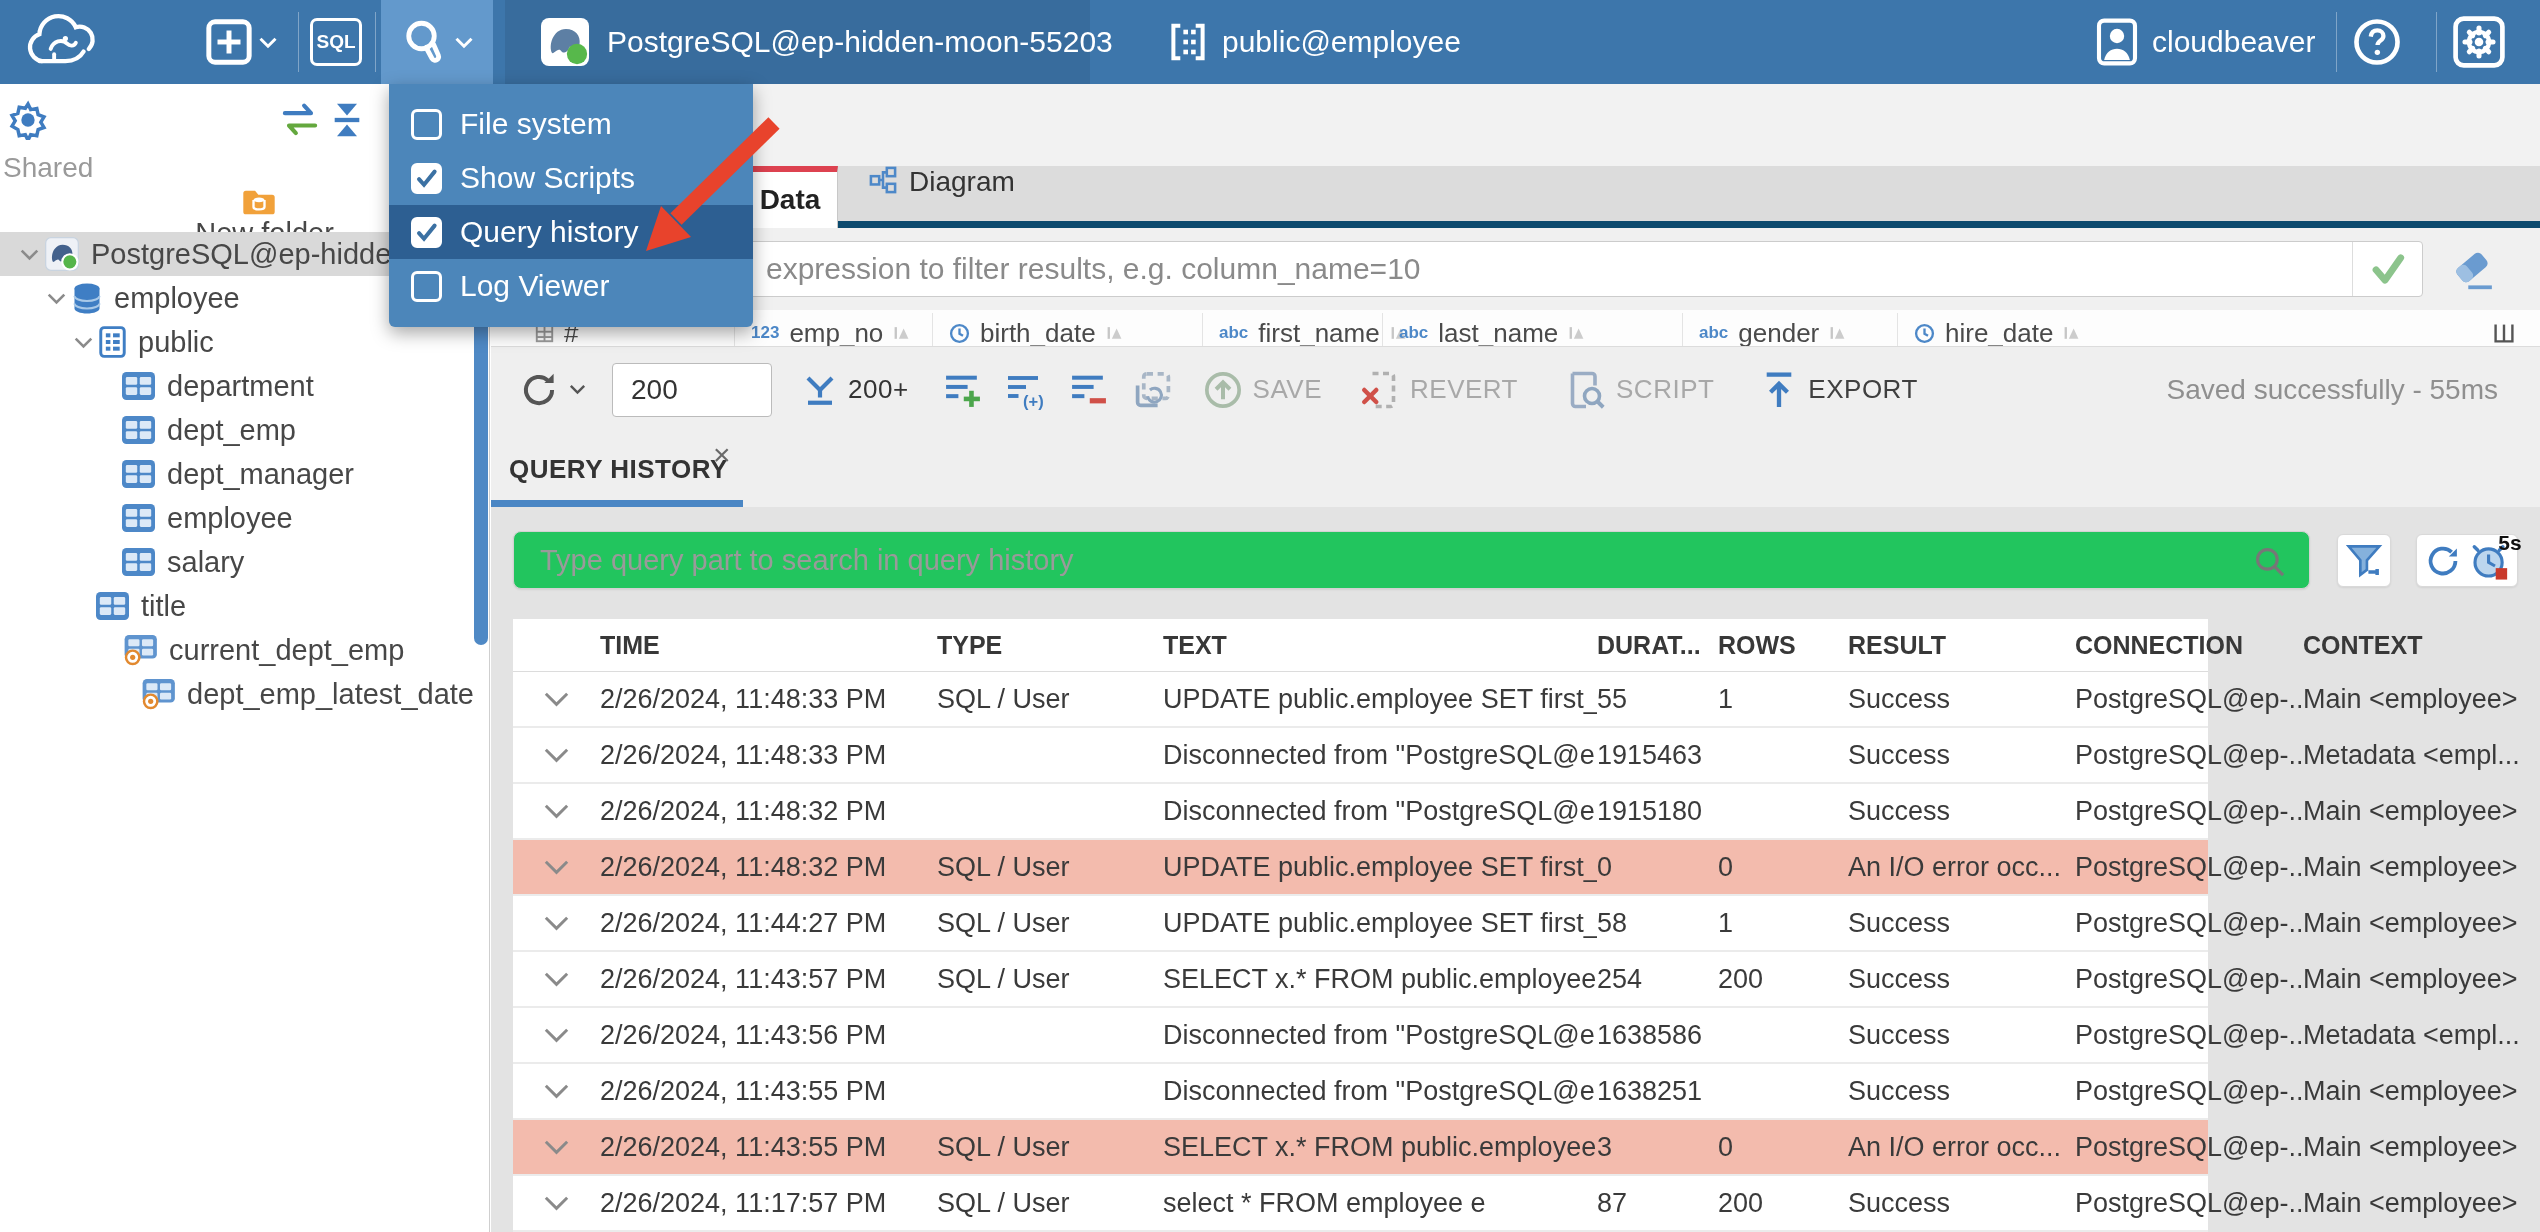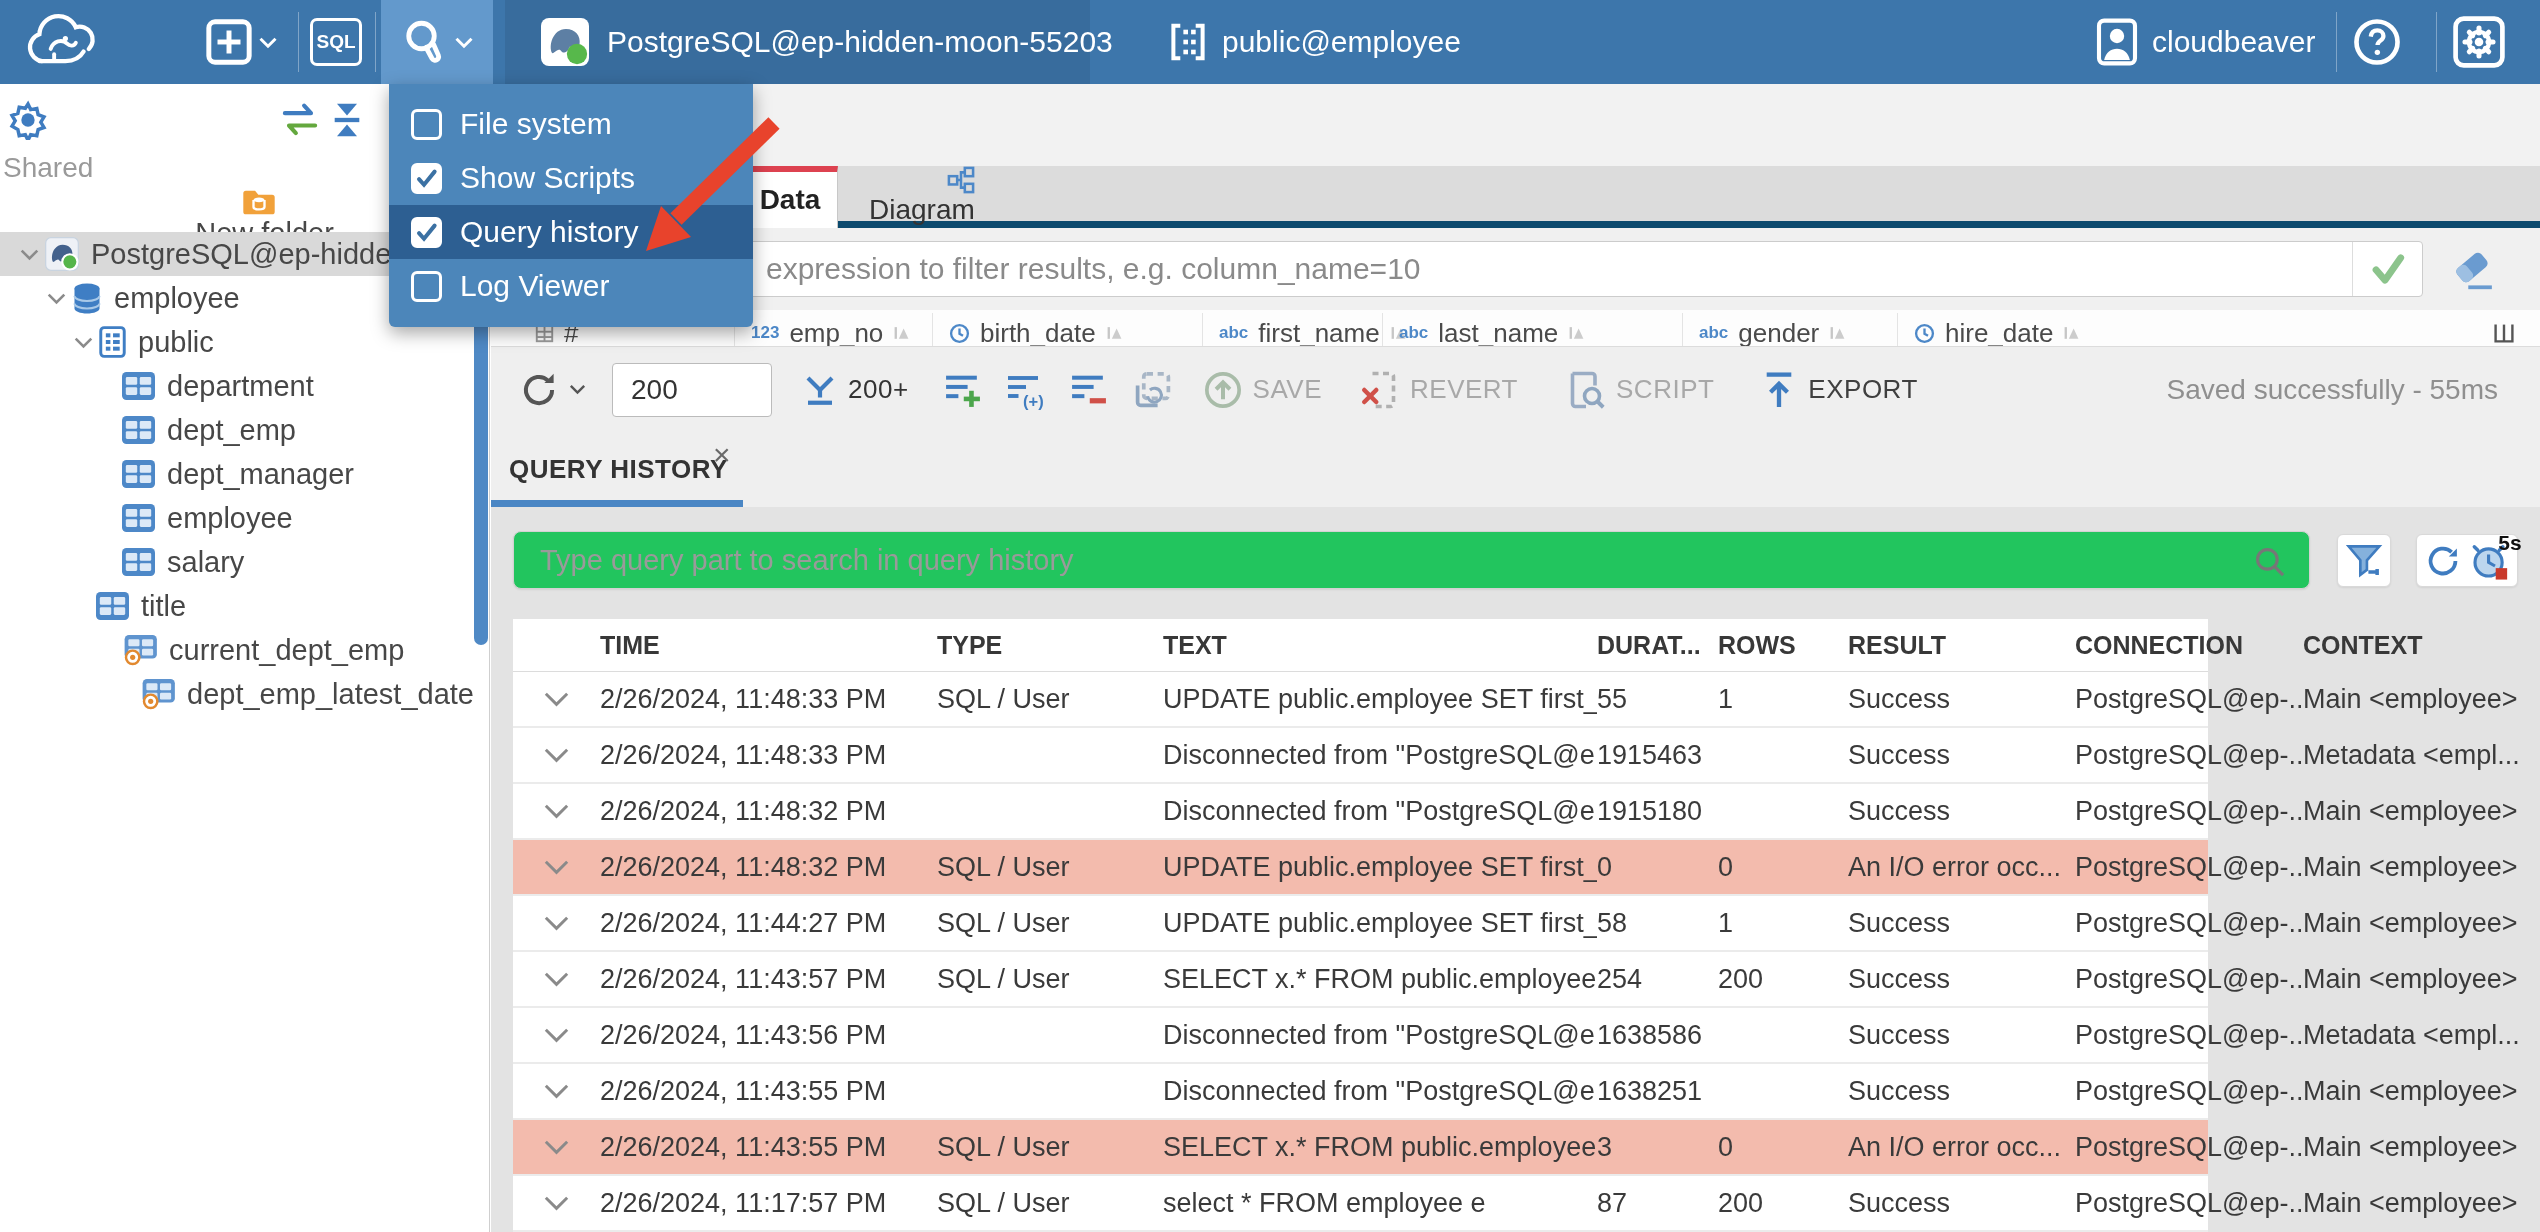--- a/index.html
+++ b/index.html
@@ -52,22 +52,22 @@
   .tr-label { font-size:29px; color:#474747; }
   .sb-thumb { position:absolute; left:474px; top:285px; width:14px; height:360px; background:#4f89c5; border-radius:7px; z-index:12; }
 
   
   .main { position:absolute; left:491px; top:84px; width:2049px; height:1148px; background:#f1f1f1; }
   .obj-head { position:absolute; left:0; top:0; width:100%; height:82px; background:#f2f2f2; }
   .tabstrip { position:absolute; left:0; top:82px; width:100%; height:62px; background:#dcdcdc; border-bottom:7px solid #0c4a6e; }
   .tab-data { position:absolute; left:251px; top:0; width:96px; height:62px; background:#fff; border-top:6px solid #dd4250;
               border-left:1px solid #c8c8c8; border-right:1px solid #c8c8c8; display:flex; align-items:center; justify-content:center;
               font-size:28px; font-weight:bold; color:#222; }
-  .tab-diagram { position:absolute; left:358px; top:0; height:62px; display:flex; align-items:flex-end; padding:0 20px;
-              font-size:28px; color:#333;flex-direction:column; }
+  .tab-diagram { position:absolute; left:358px; top:0; height:62px; display:flex; align-items:flex-start; gap:12px; padding:0 20px;
+              font-size:28px; color:#333; }
 
   .filter-row { position:absolute; left:0; top:144px; width:100%; height:82px; background:#f0f0f0; }
   .filter-input-wrap { position:absolute; left:22px; top:13px; width:1910px; height:56px; background:#fff; border:1px solid #ccc; border-radius:4px; }
   .filter-input { position:absolute; left:0; top:0; width:1838px; height:54px; border:0; outline:none; font-size:30px; color:#444;
               padding-left:252px; font-family:"Liberation Sans",sans-serif; background:transparent; }
   .filter-input::placeholder { color:#8a8a8a; }
   .filter-check { position:absolute; right:0; top:0; width:70px; height:54px; border-left:1px solid #ddd; display:flex; align-items:center; justify-content:center; }
   .filter-erase { position:absolute; left:1958px; top:20px; }
 
   .grid-sliver { position:absolute; left:0; top:226px; width:100%; height:36px; background:#fdfdfd; overflow:hidden; }

